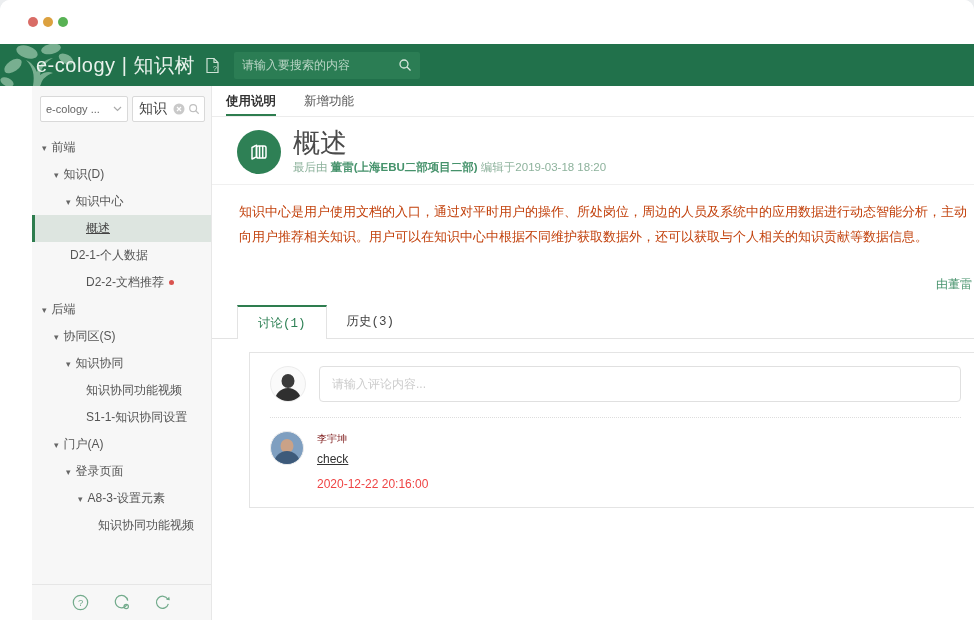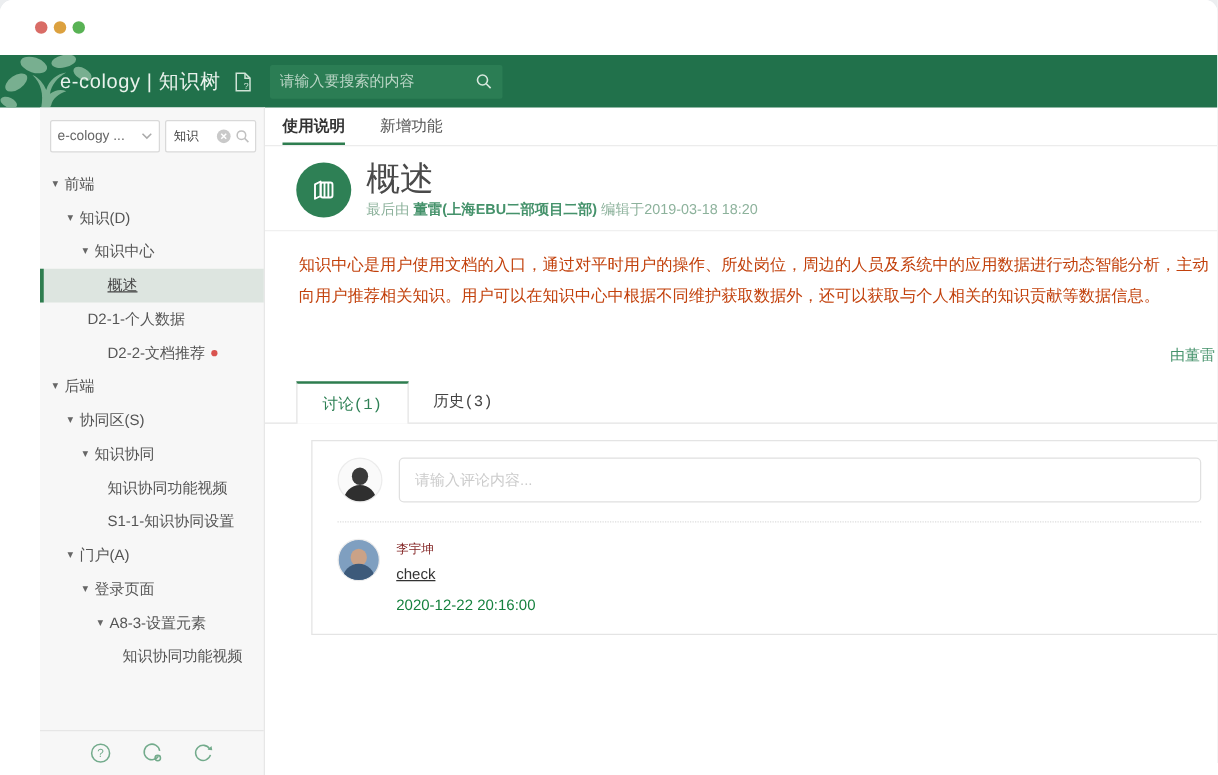--- a/index.html
+++ b/index.html
@@ -8,39 +8,39 @@
   .window { width:974px; height:620px; background:#fff; border-radius:10px 10px 0 0;
             overflow:hidden; display:flex; flex-direction:column; }
 
   
   .titlebar { height:44px; background:#fff; display:flex; align-items:center; padding-left:28px; flex:0 0 auto; }
   .dot { width:10px; height:10px; border-radius:50%; margin-right:5px; }
 
   
   .appheader { height:42px; background:#21714b; display:flex; align-items:center; position:relative; flex:0 0 auto; }
   .logo-tree { position:absolute; left:0; top:0; height:42px; width:160px; overflow:hidden; pointer-events:none; }
-  .app-title { color:#e9f2ec; font-size:16px; margin-left:48px; letter-spacing:.5px; position:relative; z-index:2; white-space:nowrap; }
+  .app-title { color:#e9f2ec; font-size:20px; margin-left:36px; letter-spacing:.5px; position:relative; z-index:2; white-space:nowrap; }
   .doc-help { margin-left:10px; position:relative; z-index:2; display:flex; align-items:center; }
   .hsearch { margin-left:14px; width:186px; height:27px; background:#2b7d54; border:none; border-radius:2px;
              display:flex; align-items:center; padding:0 8px; position:relative; z-index:2; }
   .hsearch input { flex:1; background:transparent; border:none; outline:none; color:#dcebe2; font-size:12px; font-family:inherit; }
   .hsearch input::placeholder { color:#b9d5c5; }
 
   
   .split { flex:1; display:flex; min-height:0; }
 
   
   .sidebar { width:180px; background:#f7f7f7; border-right:1px solid #e7e7e7; position:relative; flex:0 0 auto;margin-left:32px; }
   .side-controls { display:flex; gap:4px; padding:10px 6px 8px 8px; }
   .scope-select { width:90px; height:26px; background:#fff; border:1px solid #d9d9d9; border-radius:2px;
                   font-size:11px; color:#666; display:flex; align-items:center; padding:0 5px; cursor:pointer; }
   .scope-select .sel-txt { flex:1; overflow:hidden; white-space:nowrap; text-overflow:ellipsis; }
   .side-search { flex:1; height:26px; background:#fff; border:1px solid #d9d9d9; border-radius:2px;
                  display:flex; align-items:center; padding:0 4px 0 6px; }
-  .side-search input { width:34px; flex:1; border:none; outline:none; font-size:10px; color:#444; font-family:Liberation Serif, serif; }
+  .side-search input { width:34px; flex:1; border:none; outline:none; font-size:14px; color:#444; font-family:Liberation Serif, serif; }
 
   .tree { margin-top:4px; }
   .tree-item { height:27px; display:flex; align-items:center; font-size:12px; color:#555; cursor:pointer; position:relative; }
   .tree-item .arr { font-size:9px; color:#666; margin-right:5px; transform:translateY(-0.5px); }
   .tree-item.selected { background:#dde5e0; }
   .tree-item.selected::before { content:''; position:absolute; left:0; top:0; bottom:0; width:3px; background:#2e7d4f; }
   .tree-item.selected .lbl { color:#444; text-decoration:underline; }
   .tree-item .dot-red { width:5px; height:5px; border-radius:50%; background:#d9534f; margin-left:5px; }
 
   .side-footer { position:absolute; left:0; right:0; bottom:0; height:36px; border-top:1px solid #e6e6e6;
@@ -87,21 +87,21 @@
   .avatar.man::after  { background:#3d5a7a; }
   .comment-input { flex:1; height:36px; margin-left:13px; border:1px solid #e0e0e0; border-radius:4px;
                    padding:0 12px; font-size:12px; color:#444; outline:none; font-family:inherit; background:#fff; }
   .comment-input::placeholder { color:#ccc; }
   .dotted-sep { border-top:1px dotted #ddd; margin:15px 0 13px; }
   .comment { display:flex; }
   .comment .avatar { width:34px; height:34px; }
   .cbody { margin-left:13px; padding-top:1px; }
   .cname { font-size:10px; color:#7f1d1d; }
   .ctext { font-size:12px; color:#333; margin-top:6px;text-decoration:underline; }
-  .ctime { font-size:12px; color:#15803d; margin-top:11px; }
+  .ctime { font-size:12px; color:#ef4444; margin-top:11px; }
 
   svg { display:block; }
 </style>
 </head>
 <body>
 
 <div class="window">
 
   <div class="titlebar">
     <span class="dot" style="background:#d96c66"></span>

